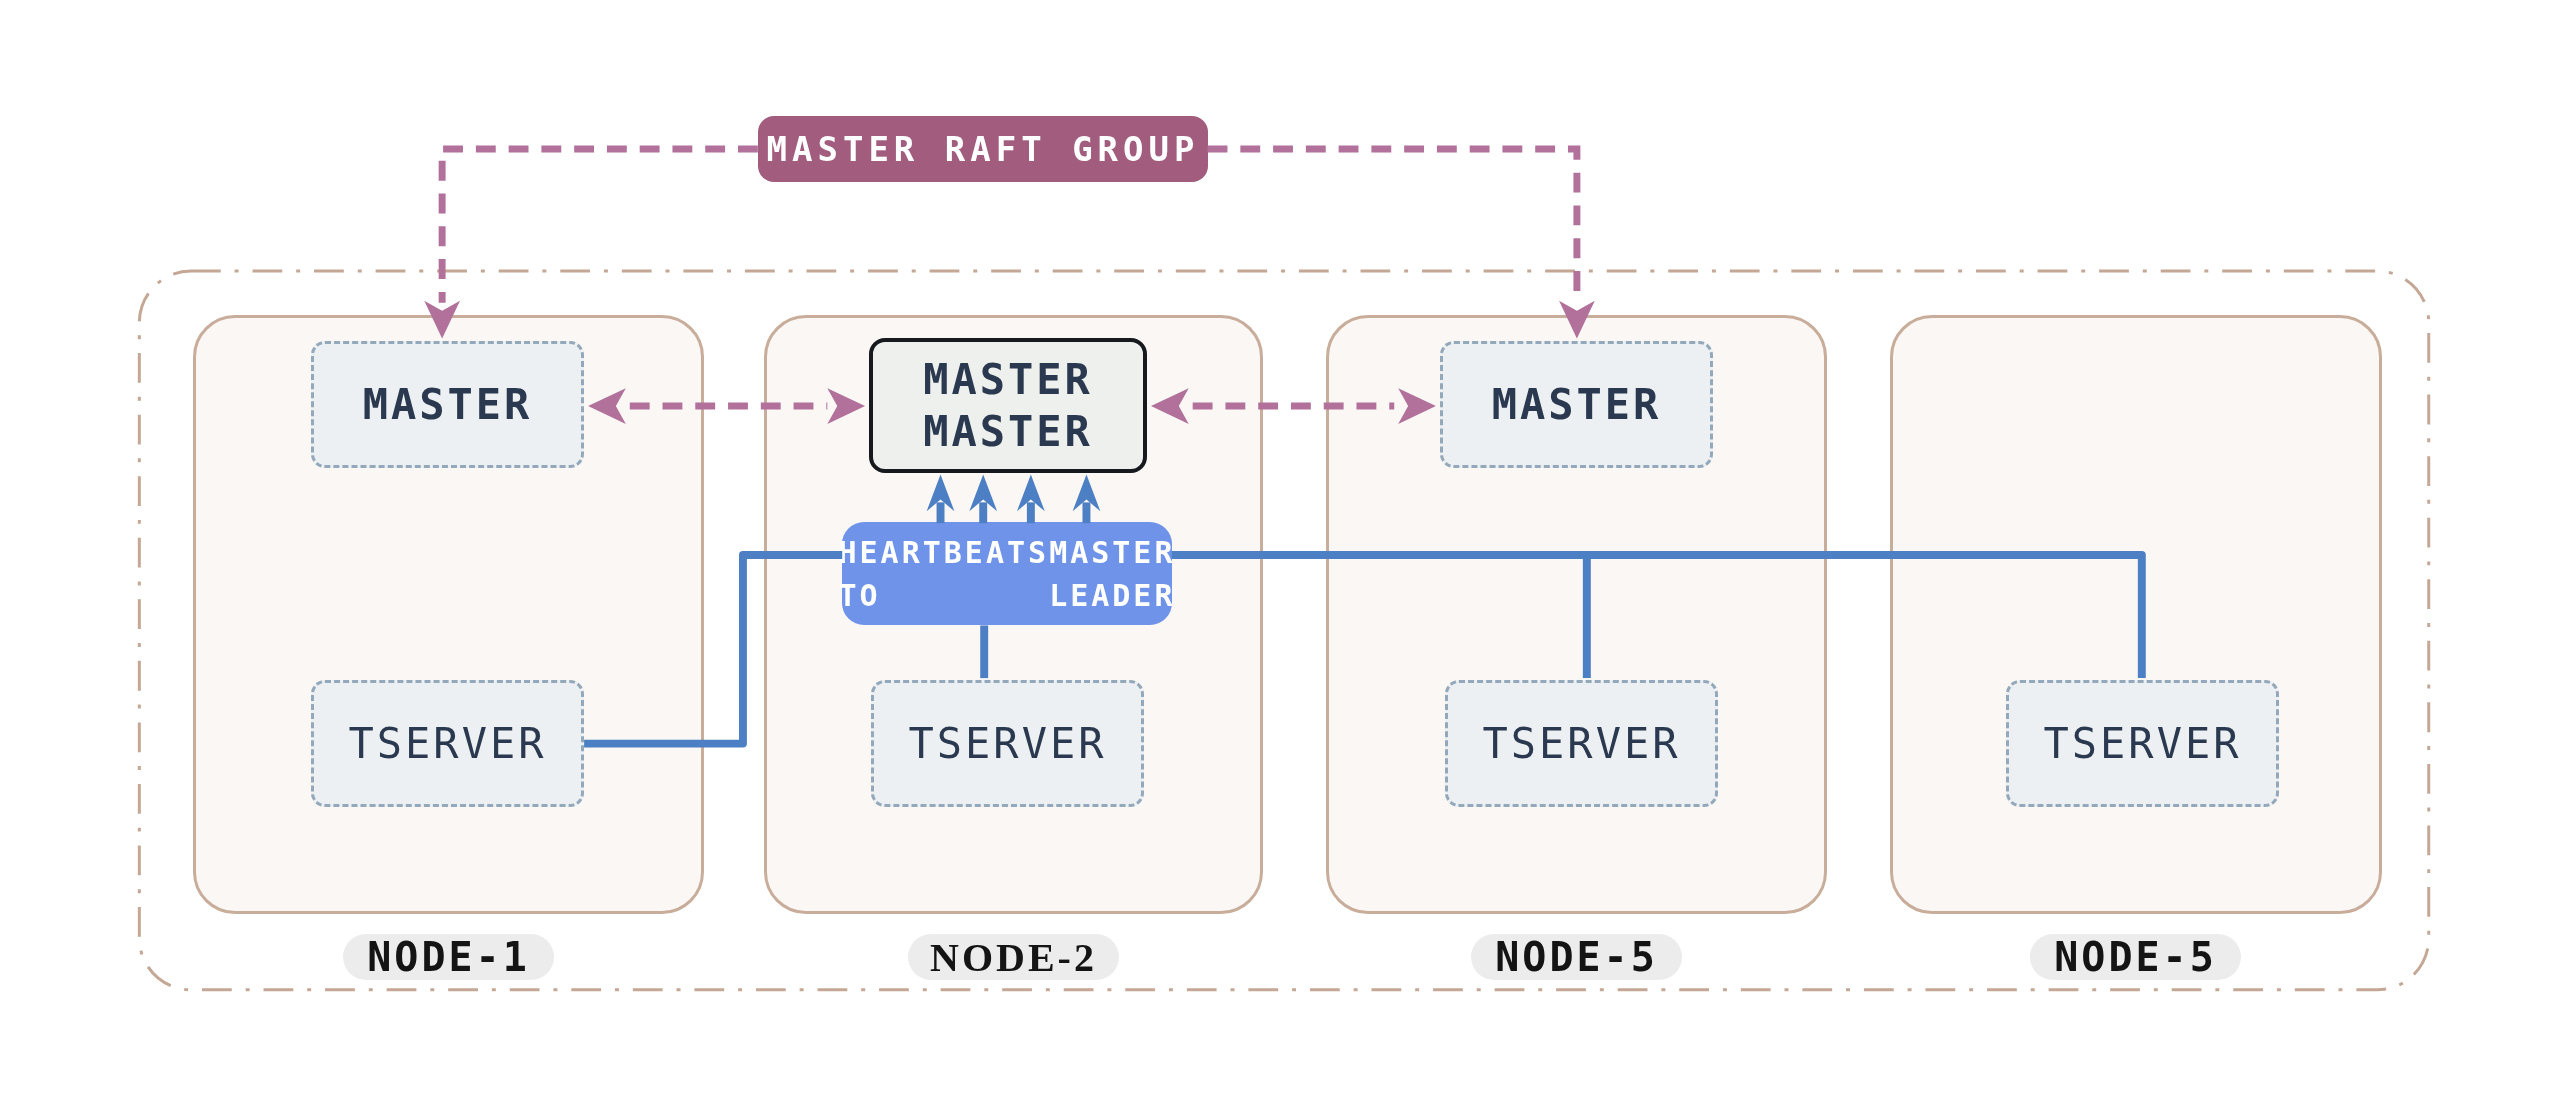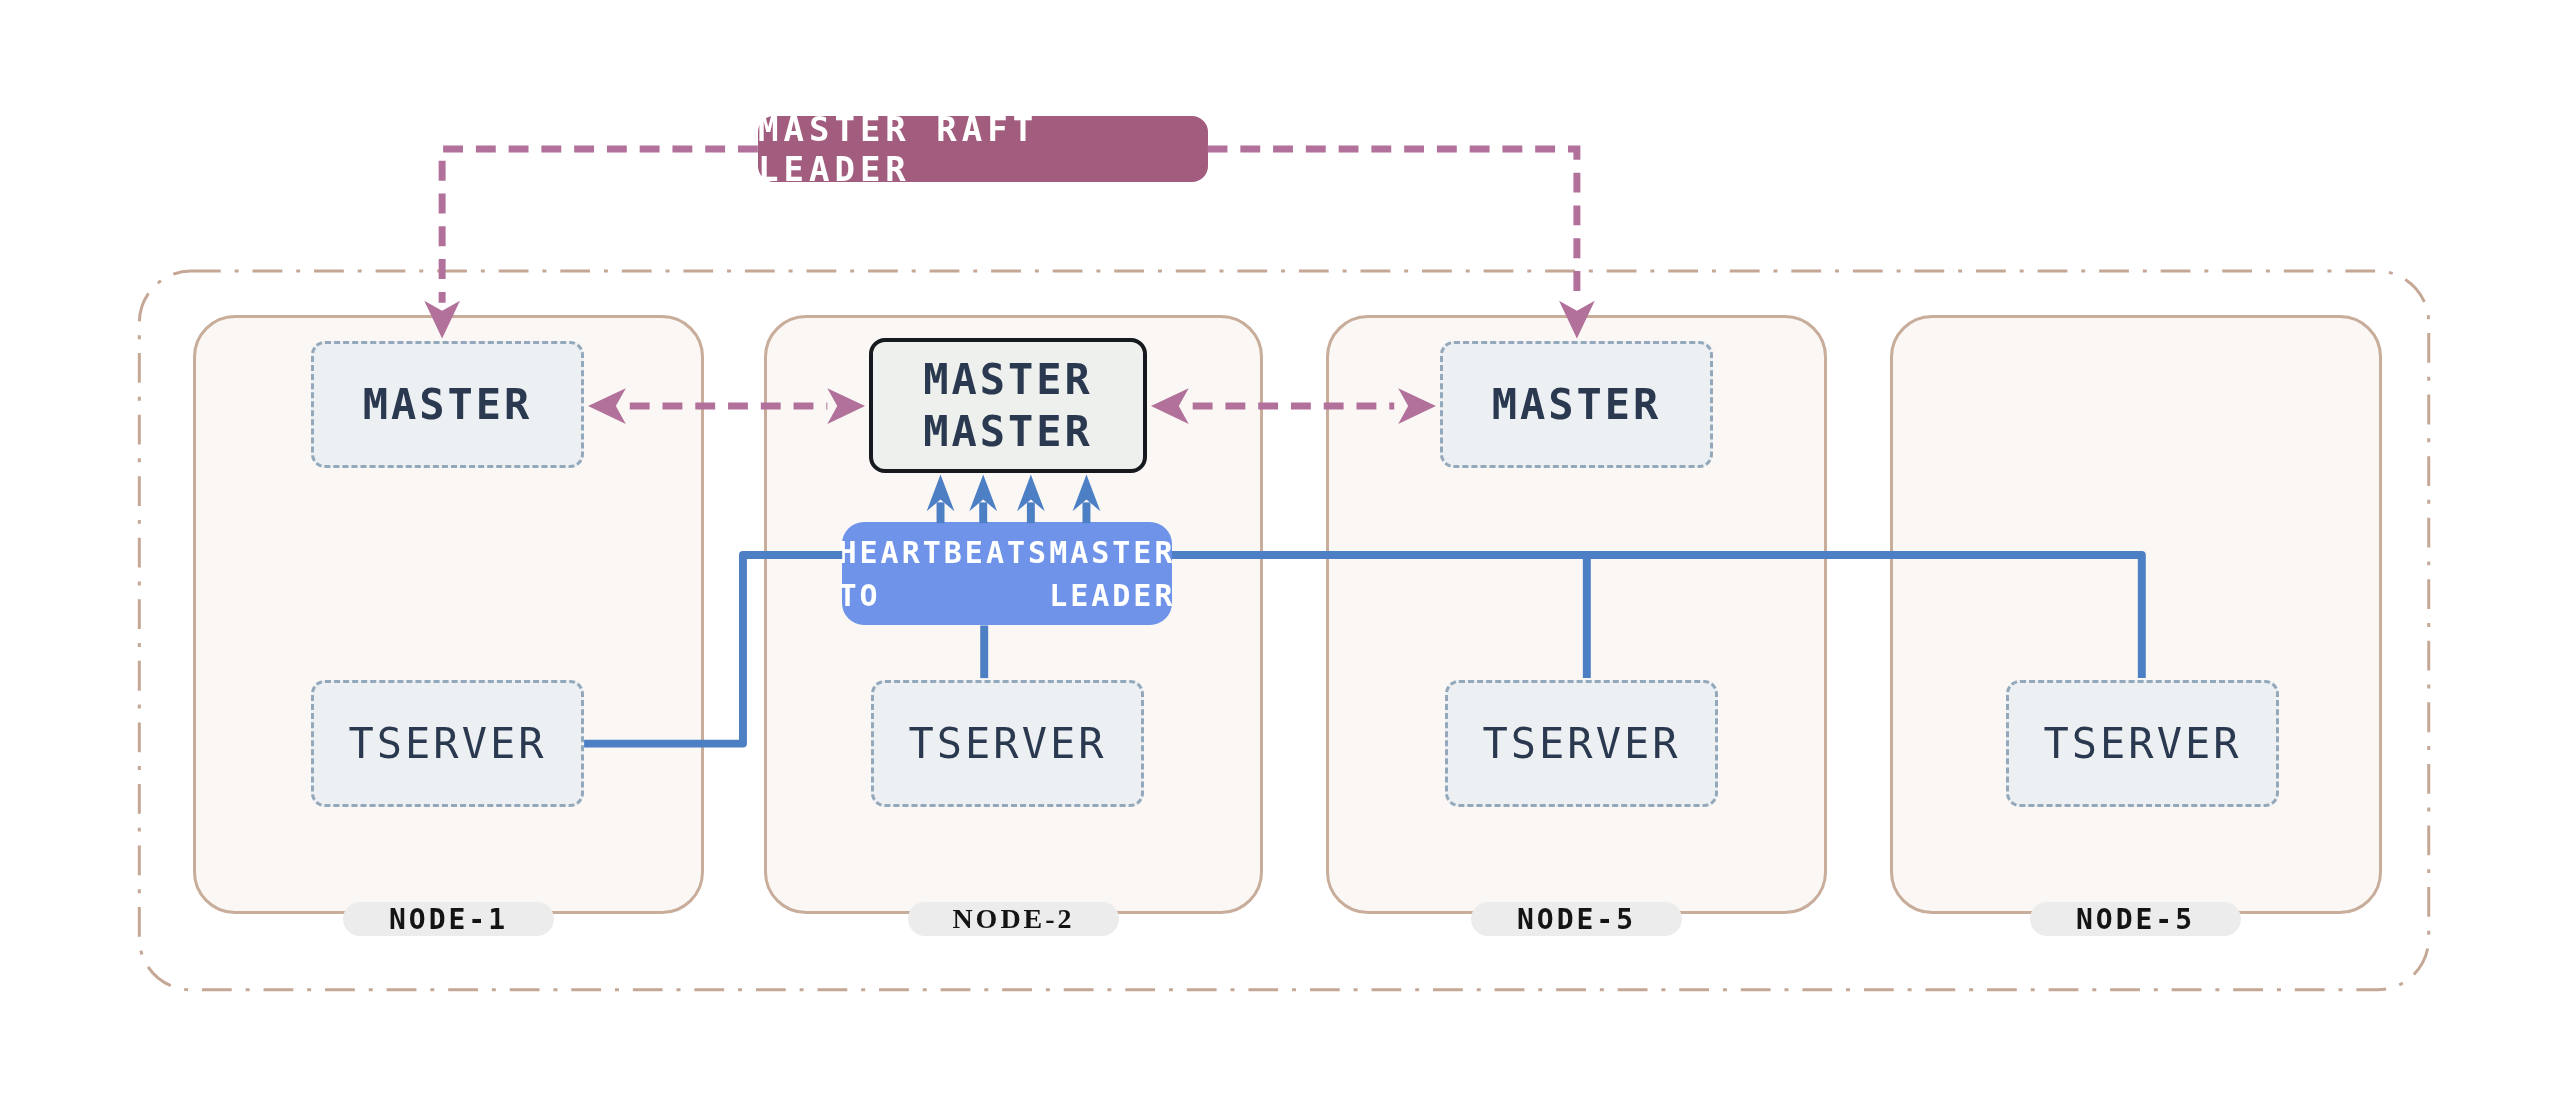--- a/index.html
+++ b/index.html
@@ -23,25 +23,25 @@
   }
   .canvas{position:relative;width:2576px;height:1104px;background:#ffffff;}
 
   .node-card{
     position:absolute;top:315px;height:599px;
     background:var(--node-fill);
     border:3px solid var(--node-border);
     border-radius:42px;
   }
   .node-pill{
-    position:absolute;top:902px;width:211px;height:34px;
+    position:absolute;top:934px;width:211px;height:46px;
     background:var(--pill-fill);
     border-radius:23px;
     display:flex;align-items:center;justify-content:center;
-    font-size:28px;font-weight:bold;letter-spacing:3px;color:#141414;
+    font-size:40px;font-weight:bold;letter-spacing:3px;color:#141414;
     z-index:3;
   }
   .dashed-box{
     position:absolute;width:273px;height:127px;
     background:var(--box-fill);
     border:3px dashed var(--box-border);
     border-radius:14px;
     display:flex;align-items:center;justify-content:center;
     font-size:42px;color:var(--box-text);letter-spacing:3px;
     z-index:2;
@@ -90,21 +90,21 @@
 <body>
 
 <div class="canvas">
 
   <div class="node-card" style="left:193px;width:511px;"></div>
   <div class="node-card" style="left:764px;width:499px;"></div>
   <div class="node-card" style="left:1326px;width:501px;"></div>
   <div class="node-card" style="left:1890px;width:492px;"></div>
 
   <div class="raft-badge">
-    <span>MASTER RAFT LEADER</span>
+    <span>MASTER RAFT GROUP</span>
   </div>
 
   <div class="dashed-box master" style="left:311px;">
     <span>MASTER</span>
   </div>
   <div class="leader-box">
     <span>MASTER</span>
     <span>MASTER</span>
   </div>
   <div class="dashed-box master" style="left:1440px;">

